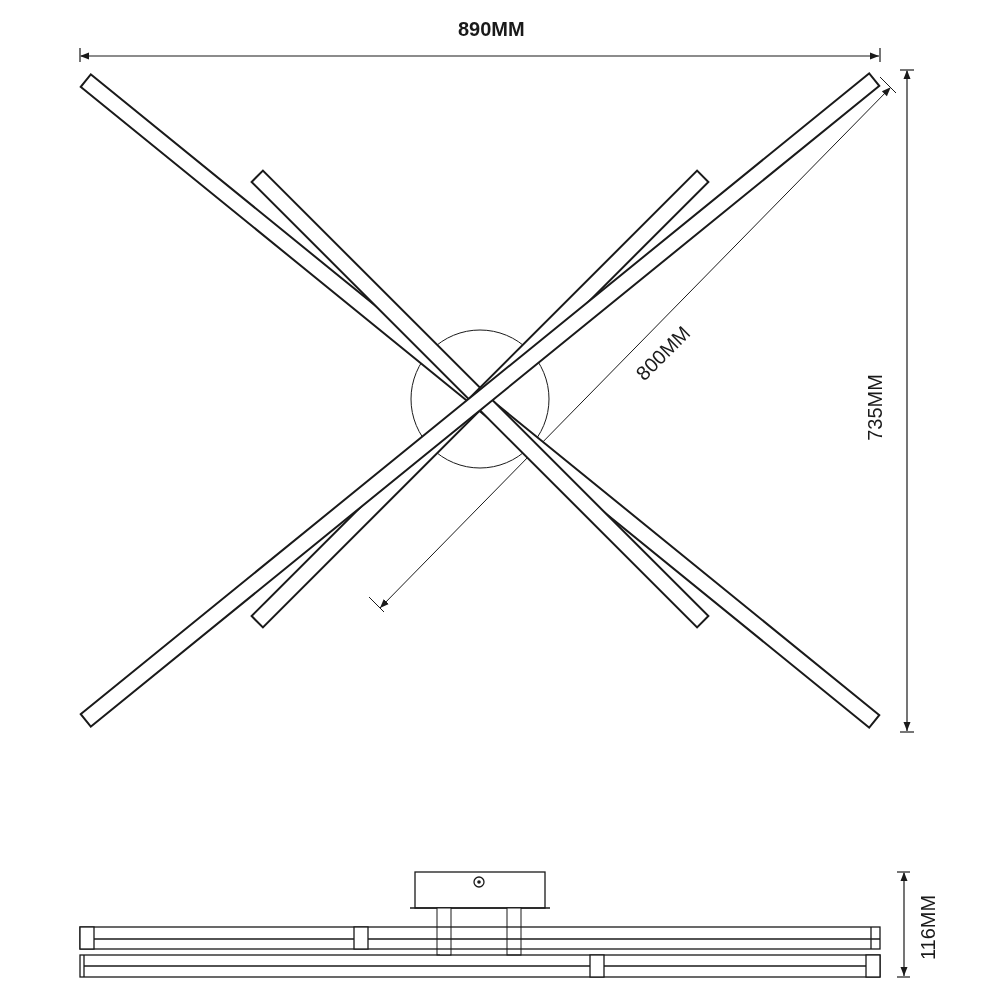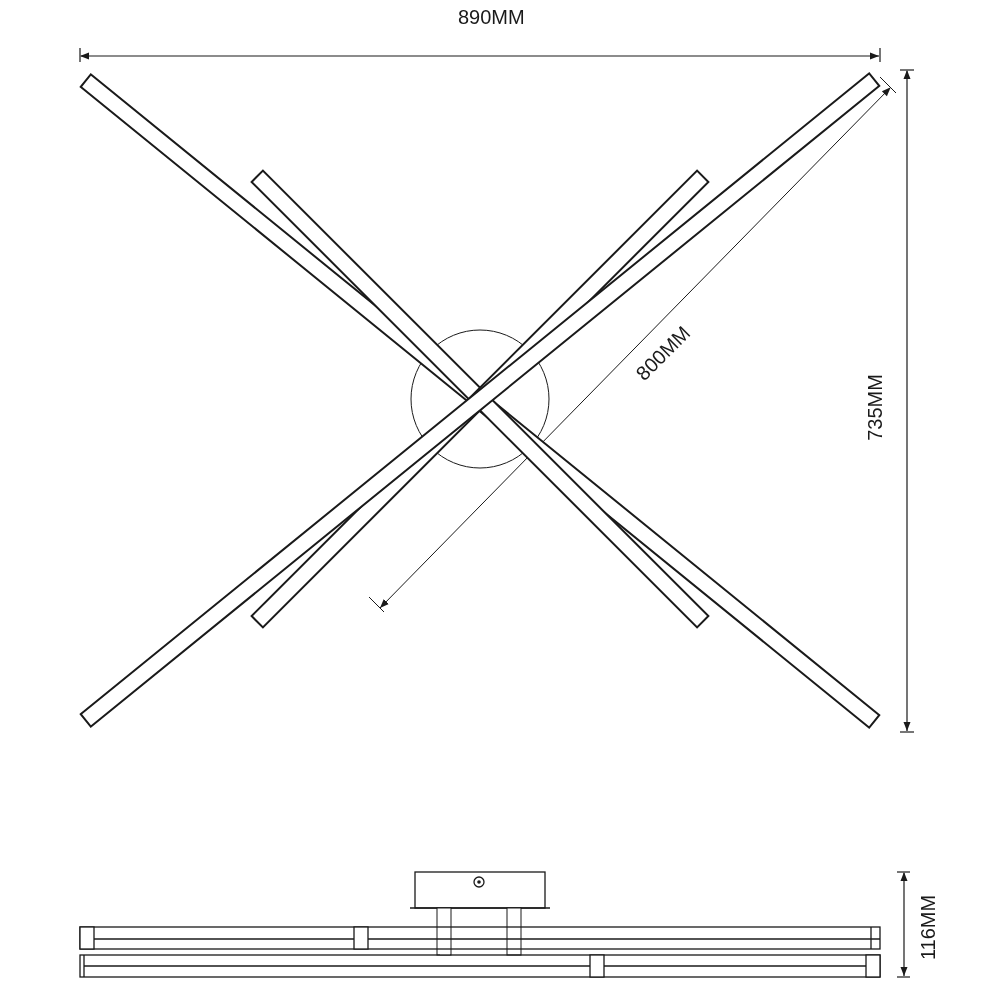--- a/index.html
+++ b/index.html
@@ -80,16 +80,16 @@
     <rect x="866" y="955" width="14" height="22" fill="#fff" stroke="#1a1a1a" stroke-width="1.3"></rect>
   </g>
 
   <g>
     <line x1="897" y1="872" x2="910" y2="872" stroke="#1a1a1a" stroke-width="1.2"></line>
     <line x1="897" y1="977" x2="910" y2="977" stroke="#1a1a1a" stroke-width="1.2"></line>
     <line x1="904" y1="873" x2="904" y2="976" stroke="#1a1a1a" stroke-width="1.2" marker-start="url(#arrs)" marker-end="url(#arr)"></line>
   </g>
 </svg>
 
-<div class="label" style="left:458px; top:6px;">890MM</div>
+<div class="label" style="left:458px; top:18px;font-weight:bold;">890MM</div>
 <div class="label" style="left:842px; top:396px; transform: rotate(-90deg); transform-origin: center;">735MM</div>
 <div class="label" style="left:630px; top:342px; transform: rotate(-45deg); transform-origin: center;">800MM</div>
 <div class="label" style="left:896px; top:916px; transform: rotate(-90deg); transform-origin: center;">116MM</div>
 
 </body></html>

